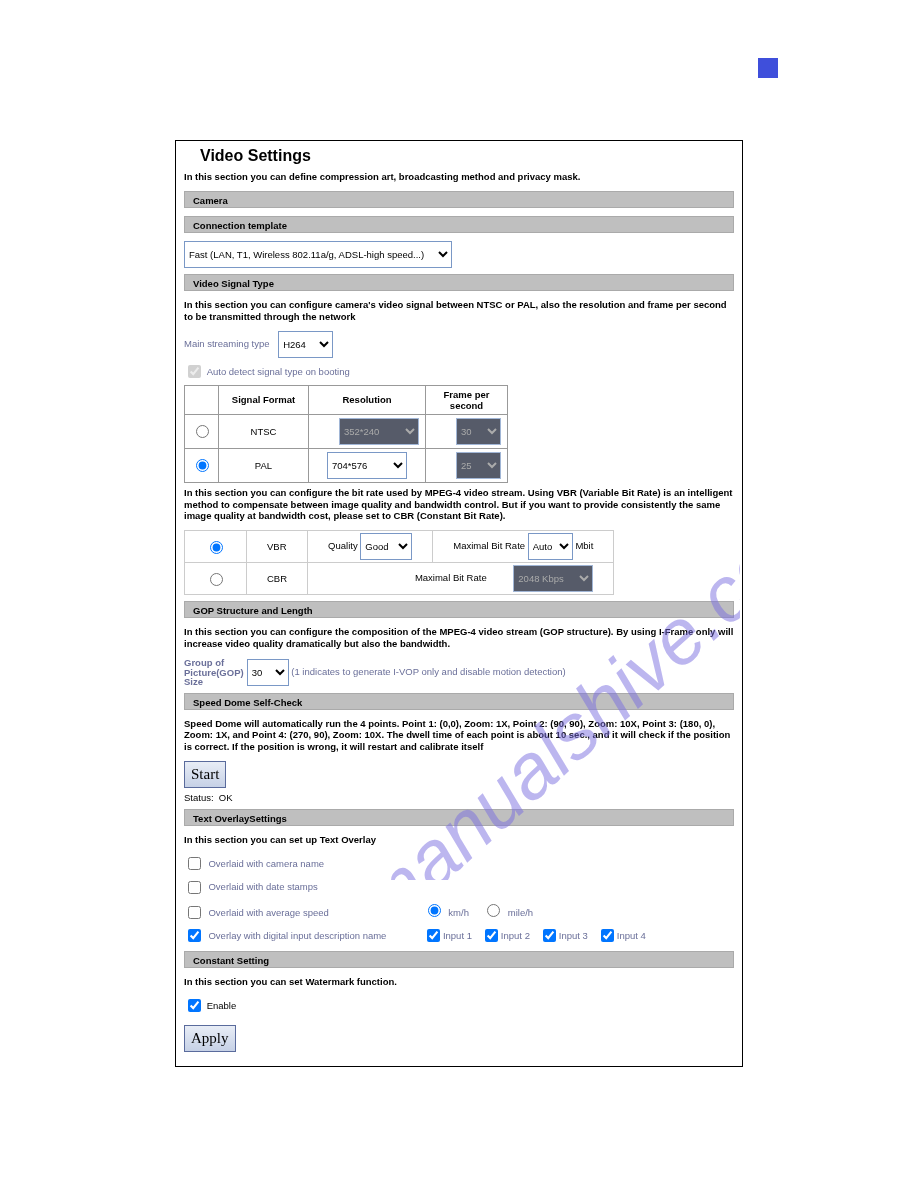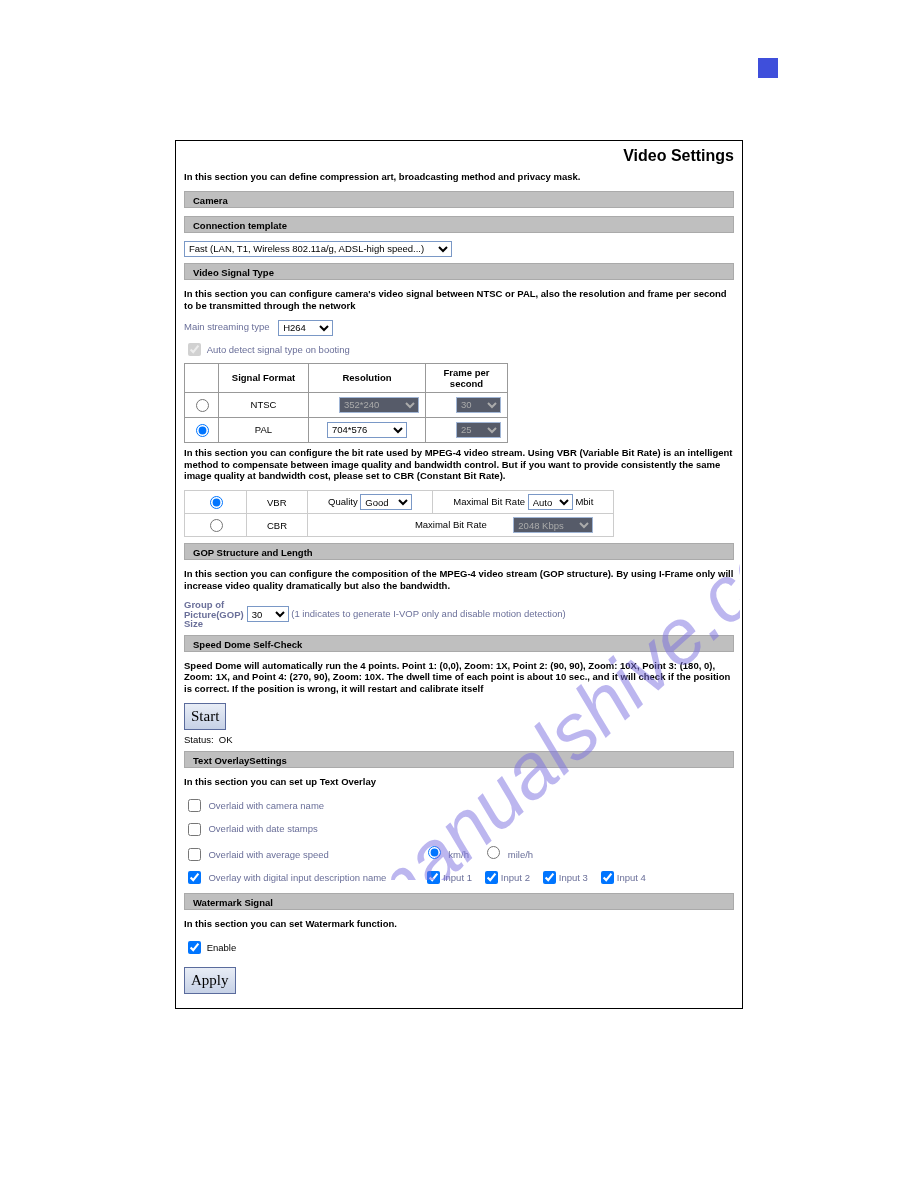--- a/index.html
+++ b/index.html
@@ -42,21 +42,20 @@
     width: 568px;
     border: 1px solid #000;
     background: #fff;
     z-index: 1;
   }
   .panel-inner { padding: 6px 8px 10px 8px; }
   h1.title {
     margin: 0 0 6px 16px;
     font-size: 16px;
     font-weight: bold;
-    text-align: right;
   }
   .intro, .desc {
     font-size: 9.5px;
     font-weight: bold;
     margin: 4px 0 8px 0;
     line-height: 1.25;
   }
   .section-bar {
     background: #BFBFBF;
     border: 1px solid #aaa;
@@ -72,21 +71,21 @@
   input[type="text"].txt {
     border: 1px solid #888;
     font-size: 9.5px;
     padding: 1px 3px;
     height: 16px;
     vertical-align: middle;
   }
   .sel {
     border: 1px solid #7a98c6;
     font-size: 9.5px;
-    height: 16px;
+    height: 27px;
     background: #fff;
     vertical-align: middle;
   }
   .sel-wide { width: 268px; }
   .cb { vertical-align: middle; margin-right: 3px; }
   .ck-label { font-size: 9.5px; color: #6A6F99; vertical-align: middle; }
   .ck-plain { font-size: 9.5px; vertical-align: middle; }
   table.sig {
     border-collapse: collapse;
     margin-top: 4px;
@@ -253,21 +252,21 @@
       <div class="orow">
         <input type="checkbox" class="cb" checked="" style="">
         <span class="ck-label" style="display:inline-block;width:210px">Overlay with digital input description name</span>
         <input type="checkbox" class="cb" checked="" style=""><span class="ck-label">Input 1</span>
         &nbsp;<input type="checkbox" class="cb" checked="" style=""><span class="ck-label">Input 2</span>
         &nbsp;<input type="checkbox" class="cb" checked="" style=""><span class="ck-label">Input 3</span>
         &nbsp;<input type="checkbox" class="cb" checked="" style=""><span class="ck-label">Input 4</span>
       </div>
     </div>
 
-    <div class="section-bar">Watermark Signal</div>
+    <div class="section-bar">Constant Setting</div>
     <div class="desc">In this section you can set Watermark function.</div>
     <div class="row">
       <input type="checkbox" class="cb" checked="" style="">
       <span class="ck-plain">Enable</span>
     </div>
 
     <div class="row" style="margin-top:10px">
       <button class="btn">Apply</button>
     </div>
 

